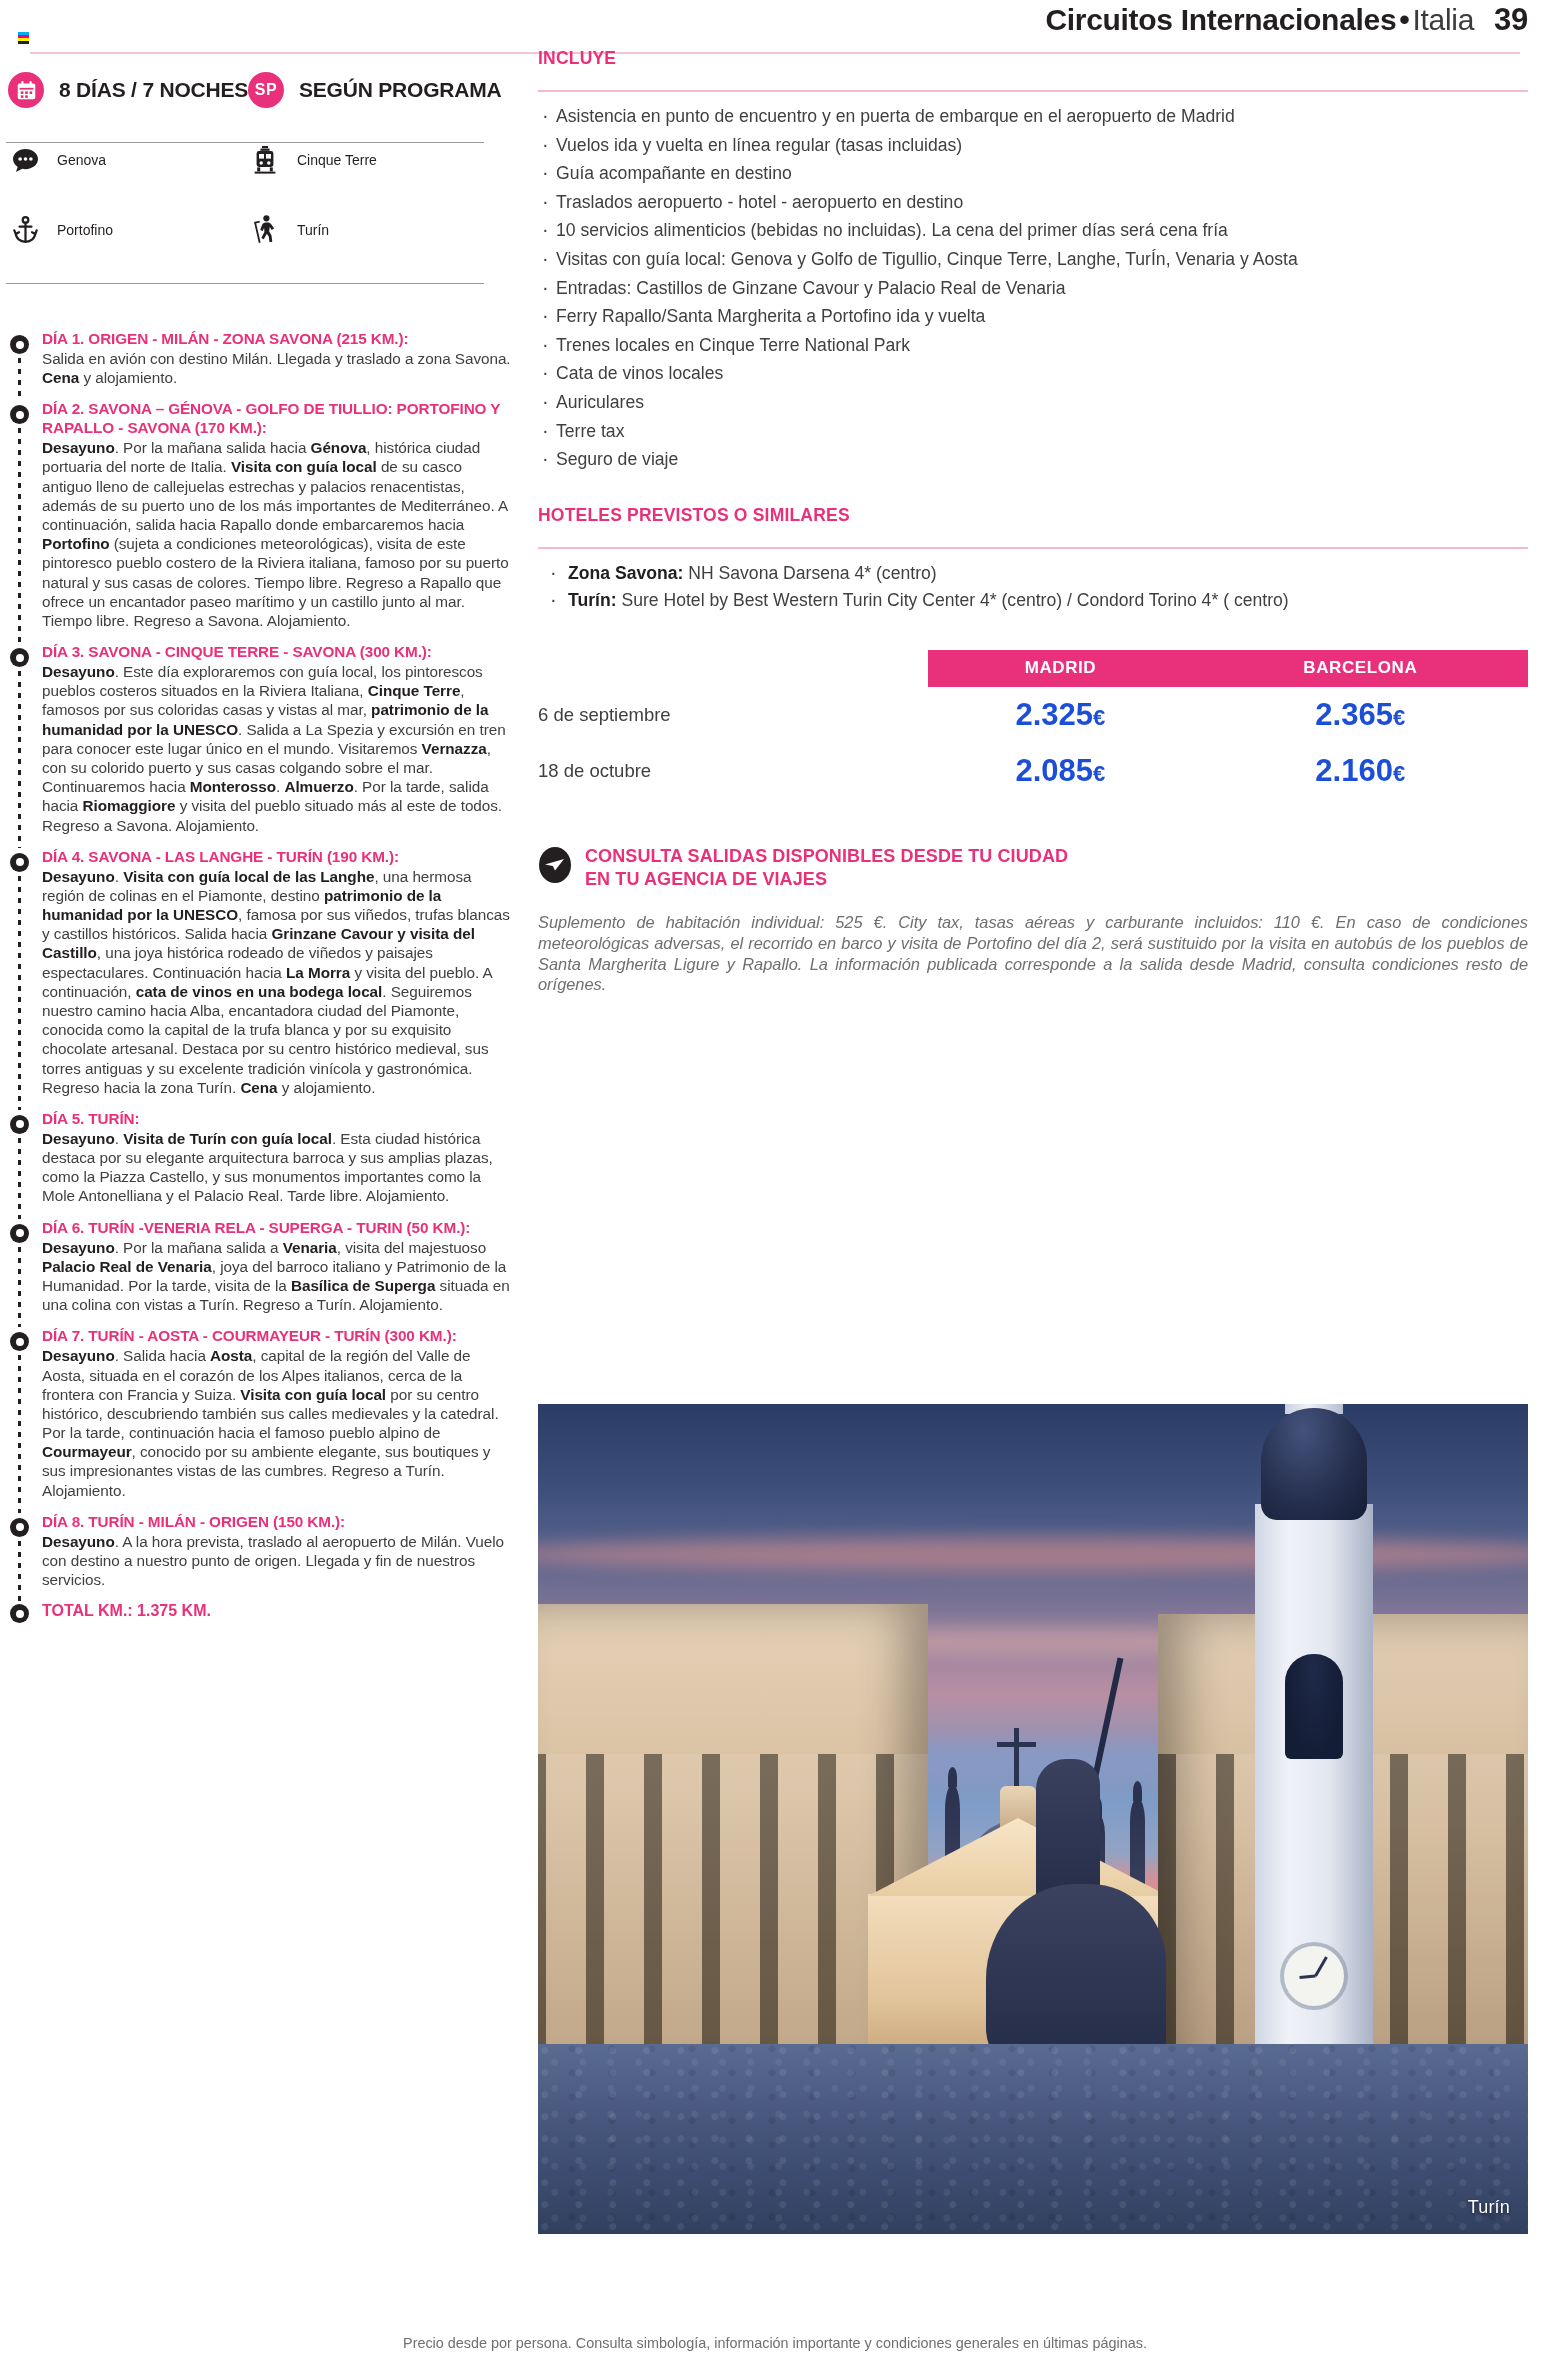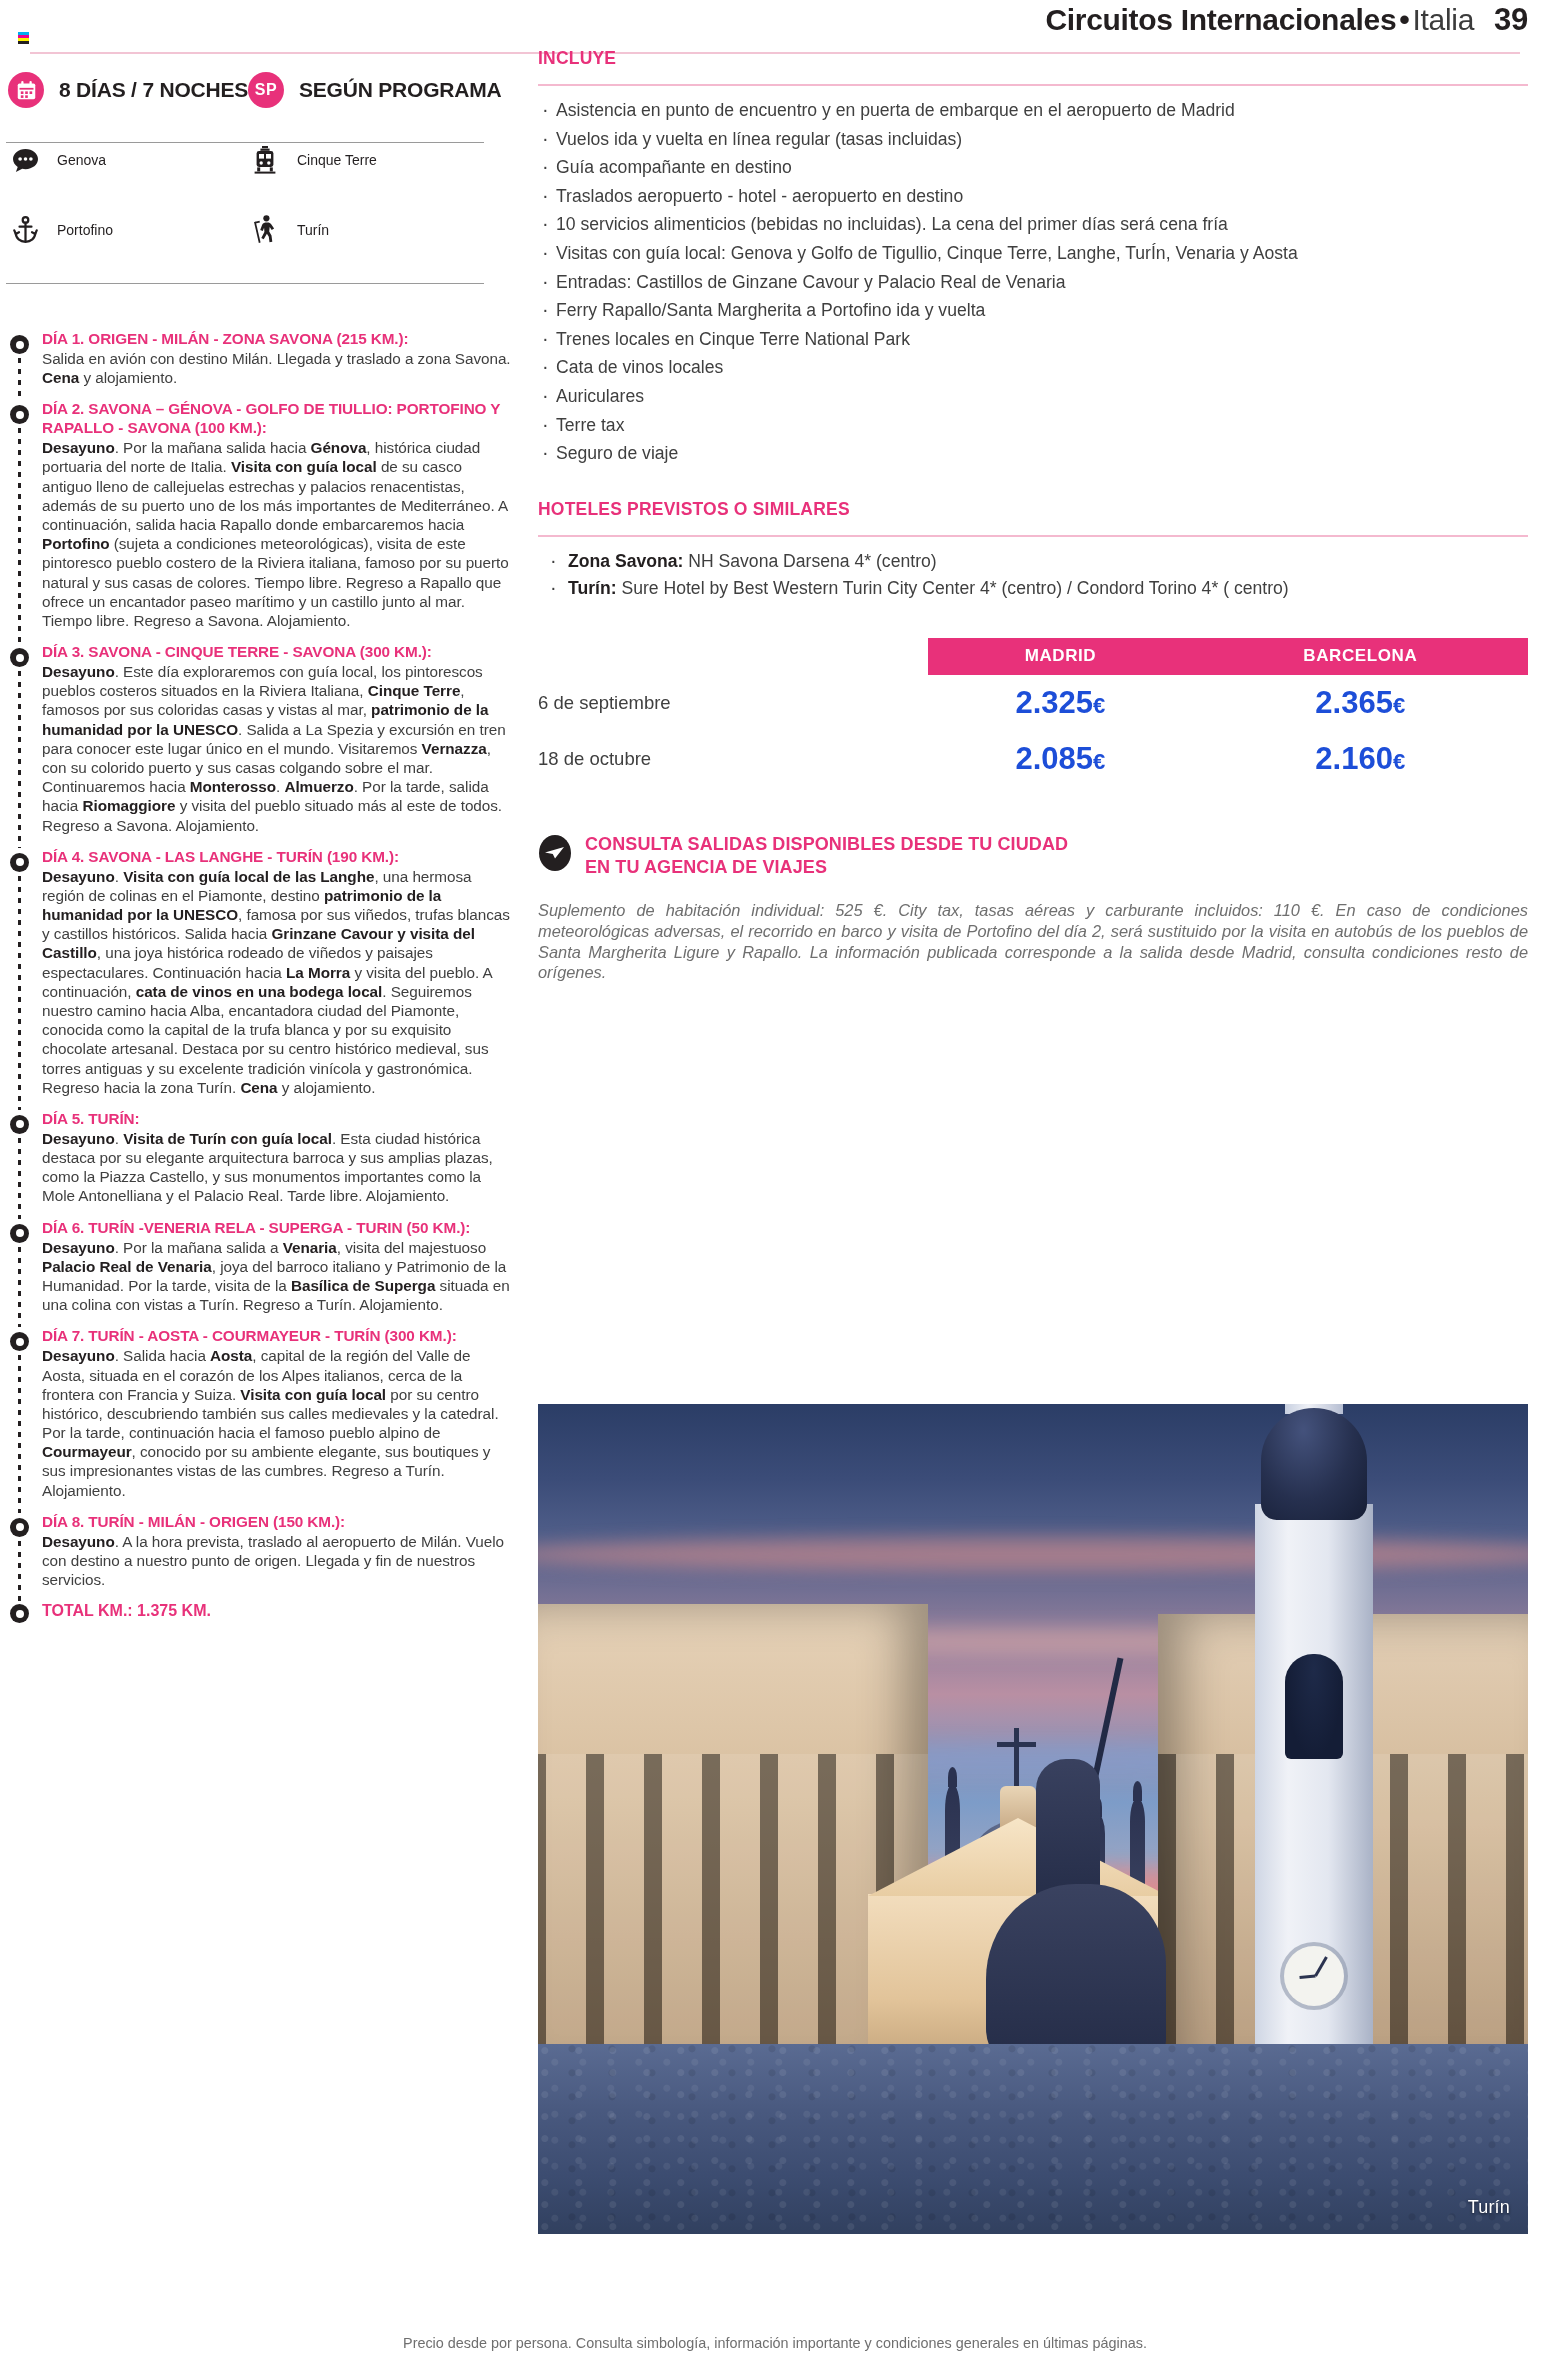--- a/index.html
+++ b/index.html
@@ -92,21 +92,21 @@
     position: relative; padding-left: 36px; margin-top: 4px;
     color: #e8317a; font-weight: bold; font-size: 16px;
   }
   .total-km .day-marker { top: 2px; }
 
   
   .right-col { position: absolute; left: 538px; top: 48px; width: 990px; }
 
   .sec-head {
     color: #e8317a; font-weight: bold; font-size: 17.5px;
-    letter-spacing: 0.2px; padding-bottom: 15px;
+    letter-spacing: 0.2px; padding-bottom: 21px;
   }
   .sec-rule { height: 2px; background: #f4b9cf; width: 100%; margin-bottom: 13px; }
 
   ul.bullets { list-style: none; }
   ul.bullets li {
     position: relative; padding-left: 18px;
     font-size: 17.6px; line-height: 1.285; color: #3f3f3f;
     margin-bottom: 6px; text-align: justify;
   }
   ul.bullets li::before {
@@ -404,21 +404,21 @@
       <div class="day">
         <span class="day-marker"></span>
         <span class="day-dots"></span>
         <div class="day-title">DÍA 1. ORIGEN - MILÁN - ZONA SAVONA (215 KM.):</div>
         <div class="day-body">Salida en avión con destino Milán. Llegada y traslado a zona Savona. <b>Cena</b> y alojamiento.</div>
       </div>
 
       <div class="day">
         <span class="day-marker"></span>
         <span class="day-dots"></span>
-        <div class="day-title">DÍA 2. SAVONA – GÉNOVA -  GOLFO DE TIULLIO: PORTOFINO Y RAPALLO - SAVONA (100 KM.):</div>
+        <div class="day-title">DÍA 2. SAVONA – GÉNOVA -  GOLFO DE TIULLIO: PORTOFINO Y RAPALLO - SAVONA (170 KM.):</div>
         <div class="day-body"><b>Desayuno</b>. Por la mañana salida hacia <b>Génova</b>, histórica ciudad portuaria del norte de Italia. <b>Visita con guía local</b> de su casco antiguo lleno de callejuelas estrechas y palacios renacentistas, además de su puerto uno de los más importantes de Mediterráneo. A continuación, salida hacia Rapallo donde embarcaremos hacia <b>Portofino</b> (sujeta a condiciones meteorológicas), visita de este pintoresco pueblo costero de la Riviera italiana, famoso por su puerto natural y sus casas de colores. Tiempo libre. Regreso a Rapallo que ofrece un encantador paseo marítimo y un castillo junto al mar. Tiempo libre. Regreso a Savona. Alojamiento.</div>
       </div>
 
       <div class="day">
         <span class="day-marker"></span>
         <span class="day-dots"></span>
         <div class="day-title">DÍA 3. SAVONA - CINQUE TERRE - SAVONA (300 KM.):</div>
         <div class="day-body"><b>Desayuno</b>. Este día exploraremos con guía local, los pintorescos pueblos costeros situados en la Riviera Italiana, <b>Cinque Terre</b>, famosos por sus coloridas casas y vistas al mar, <b>patrimonio de la humanidad por la UNESCO</b>. Salida a La Spezia y excursión en tren para conocer este lugar único en el mundo. Visitaremos <b>Vernazza</b>, con su colorido puerto y sus casas colgando sobre el mar. Continuaremos hacia <b>Monterosso</b>. <b>Almuerzo</b>. Por la tarde, salida hacia <b>Riomaggiore</b> y visita del pueblo situado más al este de todos. Regreso a Savona. Alojamiento.</div>
       </div>
 

